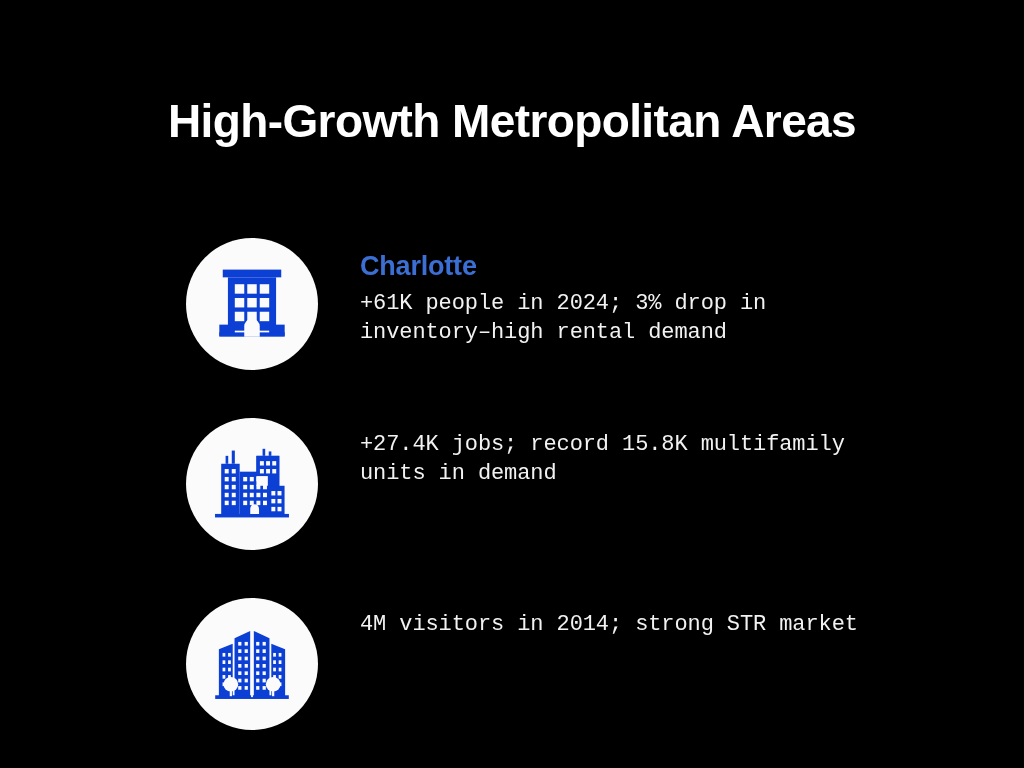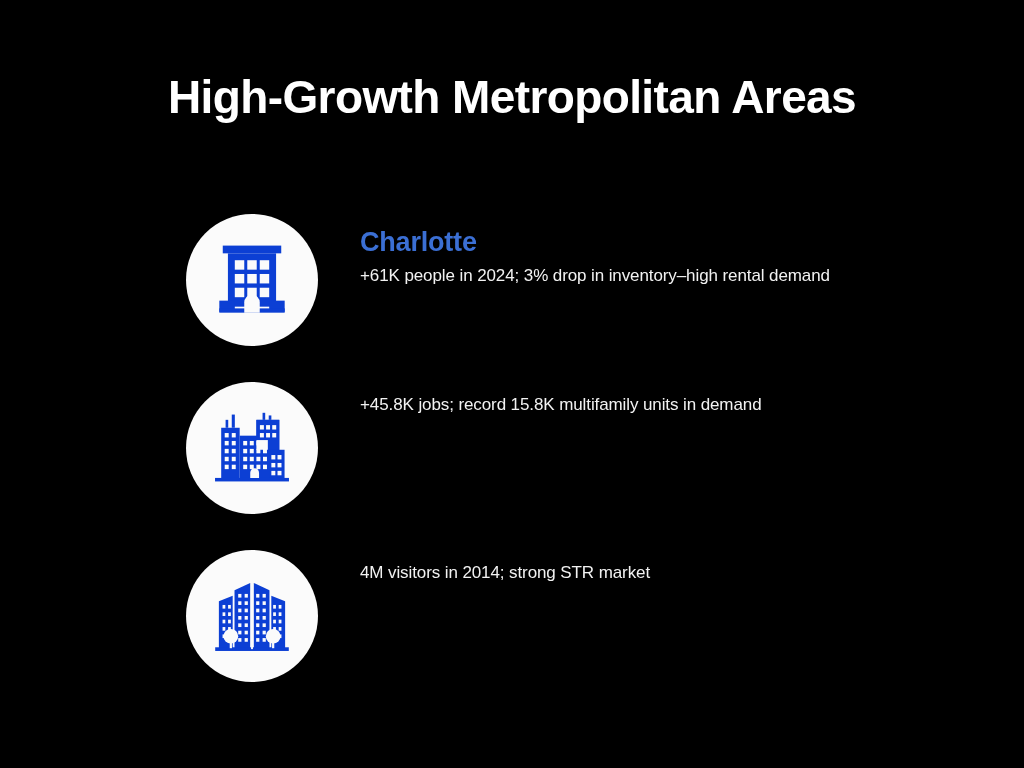--- a/index.html
+++ b/index.html
@@ -15,20 +15,21 @@
   body {
     font-family: "Liberation Sans", sans-serif;
     -webkit-font-smoothing: antialiased;
   }
 
   .slide {
     position: relative;
     width: 1024px;
     height: 706px;
     background: #000000;
+    margin-top: 24px;
   }
 
   
   .slide-title {
     position: absolute;
     top: 72px;
     left: 0;
     width: 1024px;
     text-align: center;
     color: #ffffff;
@@ -40,21 +41,21 @@
   }
 
   
   .items {
     position: absolute;
     top: 214px;
     left: 186px;
     width: 700px;
     display: flex;
     flex-direction: column;
-    gap: 36px;
+    gap: 48px;
   }
 
   .item {
     display: flex;
     align-items: flex-start;
     gap: 0;
   }
 
   .icon-badge {
     flex: 0 0 auto;
@@ -81,25 +82,26 @@
     font-size: 27px;
     font-weight: 700;
     letter-spacing: -0.2px;
     line-height: 1.2;
     margin-bottom: 7px;
     white-space: nowrap;
   }
 
   .item-desc {
     color: #f2f2f2;
-    font-size: 17px;
+    font-size: 22px;
     font-weight: 400;
     line-height: 1.32;
     letter-spacing: -0.1px;
     max-width: 500px;
+    font-family: Liberation Mono, monospace;
   }
 </style>
 </head>
 <body>
 
 <div class="slide">
 
   <h1 class="slide-title">High-Growth Metropolitan Areas</h1>
 
   <div class="items">
@@ -205,21 +207,21 @@
             <rect x="72" y="58" width="4.5" height="5"></rect>
             <rect x="79" y="58" width="4.5" height="5"></rect>
             <rect x="72" y="67" width="4.5" height="5"></rect>
             <rect x="79" y="67" width="4.5" height="5"></rect>
             <rect x="72" y="76" width="4.5" height="5"></rect>
             <rect x="79" y="76" width="4.5" height="5"></rect>
           </g>
         </svg>
       </div>
       <div class="item-text">
-        <div class="item-desc">+45.8K jobs; record 15.8K multifamily units in demand</div>
+        <div class="item-desc">+27.4K jobs; record 15.8K multifamily units in demand</div>
       </div>
     </div>
 
     <div class="item">
       <div class="icon-badge">
         <svg width="92" height="92" viewBox="0 0 100 100">
           <g fill="#0c3fd4">
 
             <path d="M14 34 L29 28 L29 86 L14 86 Z"></path>
 

